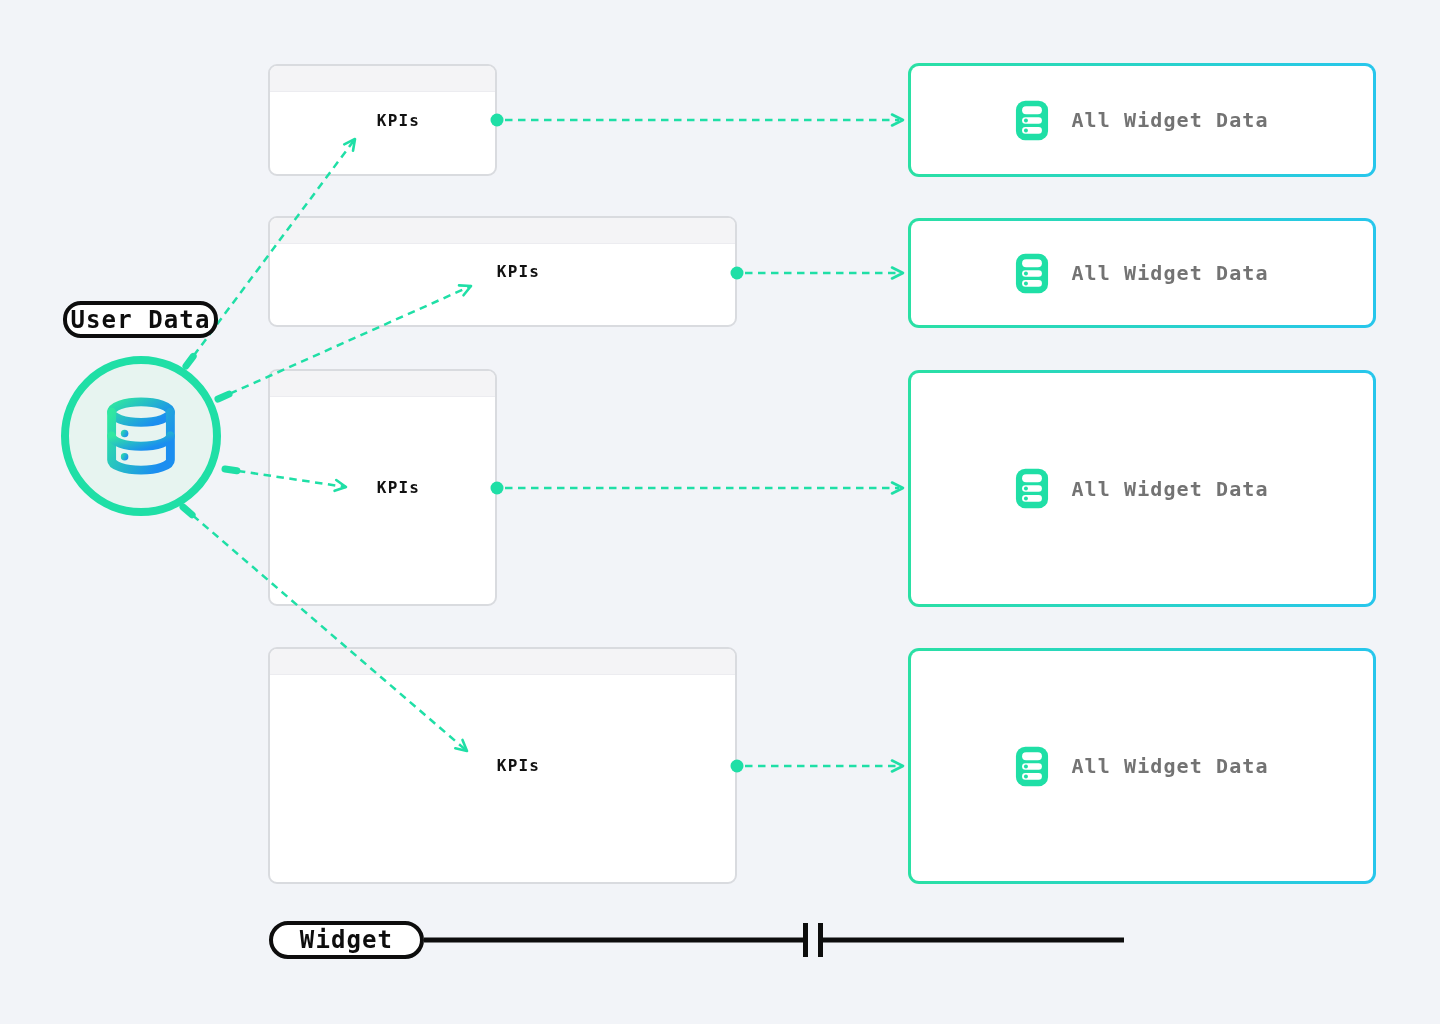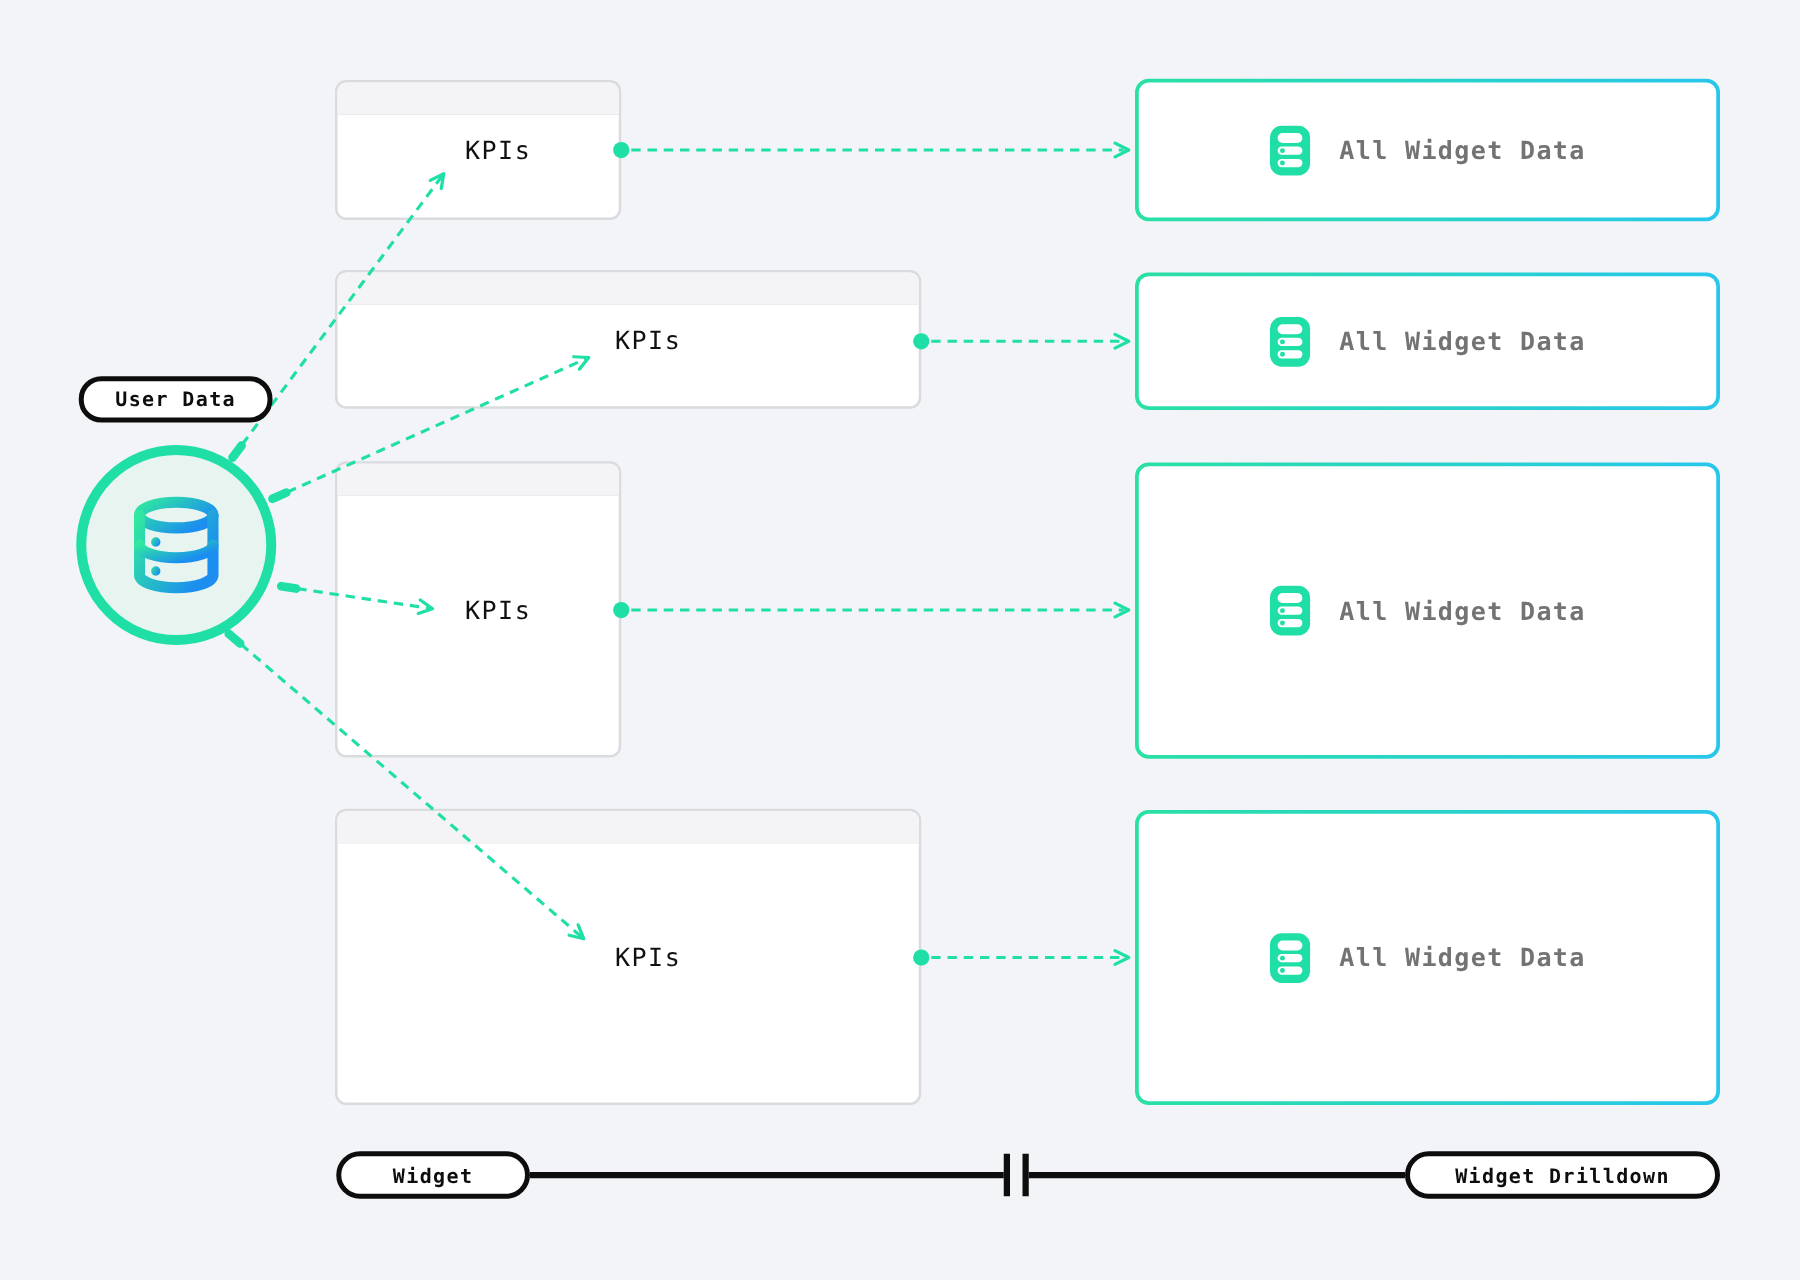--- a/index.html
+++ b/index.html
@@ -18,21 +18,21 @@
   .head   { stroke:#1fdfa6; stroke-width:2.6; fill:none; stroke-linecap:round; stroke-linejoin:round; }
   .dot    { fill:#1fdfa6; }
   .legline{ stroke:#0d0d0d; stroke-width:5; }
   .legbar { stroke:#0d0d0d; stroke-width:5; }
 
   
   .pill {
     position:absolute; z-index:4;
     display:flex; align-items:center; justify-content:center;
     background:#ffffff; border:4px solid #0d0d0d; border-radius:19px;
-    font-weight:bold; font-size:16px; letter-spacing:1.1px; color:#0d0d0d;
+    font-weight:bold; font-size:24px; letter-spacing:1.1px; color:#0d0d0d;
     white-space:nowrap;
   }
   .user-pill      { left:63px;  top:301px; width:155px; height:37px; border-radius:18px; }
   .widgets-pill   { left:269px; top:921px; width:155px; height:38px; }
   .drilldown-pill { left:1124px; top:921px; width:252px; height:38px; }
 
   
   .db-circle {
     position:absolute; left:61px; top:356px; width:160px; height:160px;
     border:8px solid #1fdfa6; border-radius:50%;
@@ -44,21 +44,21 @@
   .widget-box {
     position:absolute; z-index:1;
     background:#ffffff; border:2px solid #d9dbdf; border-radius:9px;
     display:flex; align-items:center; justify-content:center;
   }
   .wb-header {
     position:absolute; left:0; top:0; right:0; height:26px;
     background:#f4f4f6; border-bottom:1px solid #ececf0;
     border-radius:7px 7px 0 0;
   }
-  .kpi-label { position:relative; font-weight:normal; font-size:20px; letter-spacing:1.2px; color:#111;margin-left:32px; }
+  .kpi-label { position:relative; font-weight:bold; font-size:16px; letter-spacing:1.2px; color:#111;margin-left:32px; }
   .wb1 { left:268px; top:64px;  width:229px; height:112px; }
   .wb2 { left:268px; top:216px; width:469px; height:111px; }
   .wb3 { left:268px; top:369px; width:229px; height:237px; }
   .wb4 { left:268px; top:647px; width:469px; height:237px; }
 
   
   .drill-box {
     position:absolute; z-index:1;
     background:linear-gradient(90deg,#2ae0a4,#27c6ec);
     border-radius:11px; padding:3px;
@@ -214,17 +214,14 @@
         <rect x="7.5" y="29" width="21" height="7" rx="3.5" fill="#ffffff"></rect>
         <circle cx="11.6" cy="32.5" r="2.1" fill="#1fdfa6"></circle>
       </svg>
       <span class="drill-label">All Widget Data</span>
     </div>
   </div>
 
   <div class="pill widgets-pill">
     <span>Widget</span>
   </div>
-  <div class="pill drilldown-pill">
-    <span>Widget Drilldown</span>
-  </div>
 
 </div>
 
 </body></html>

